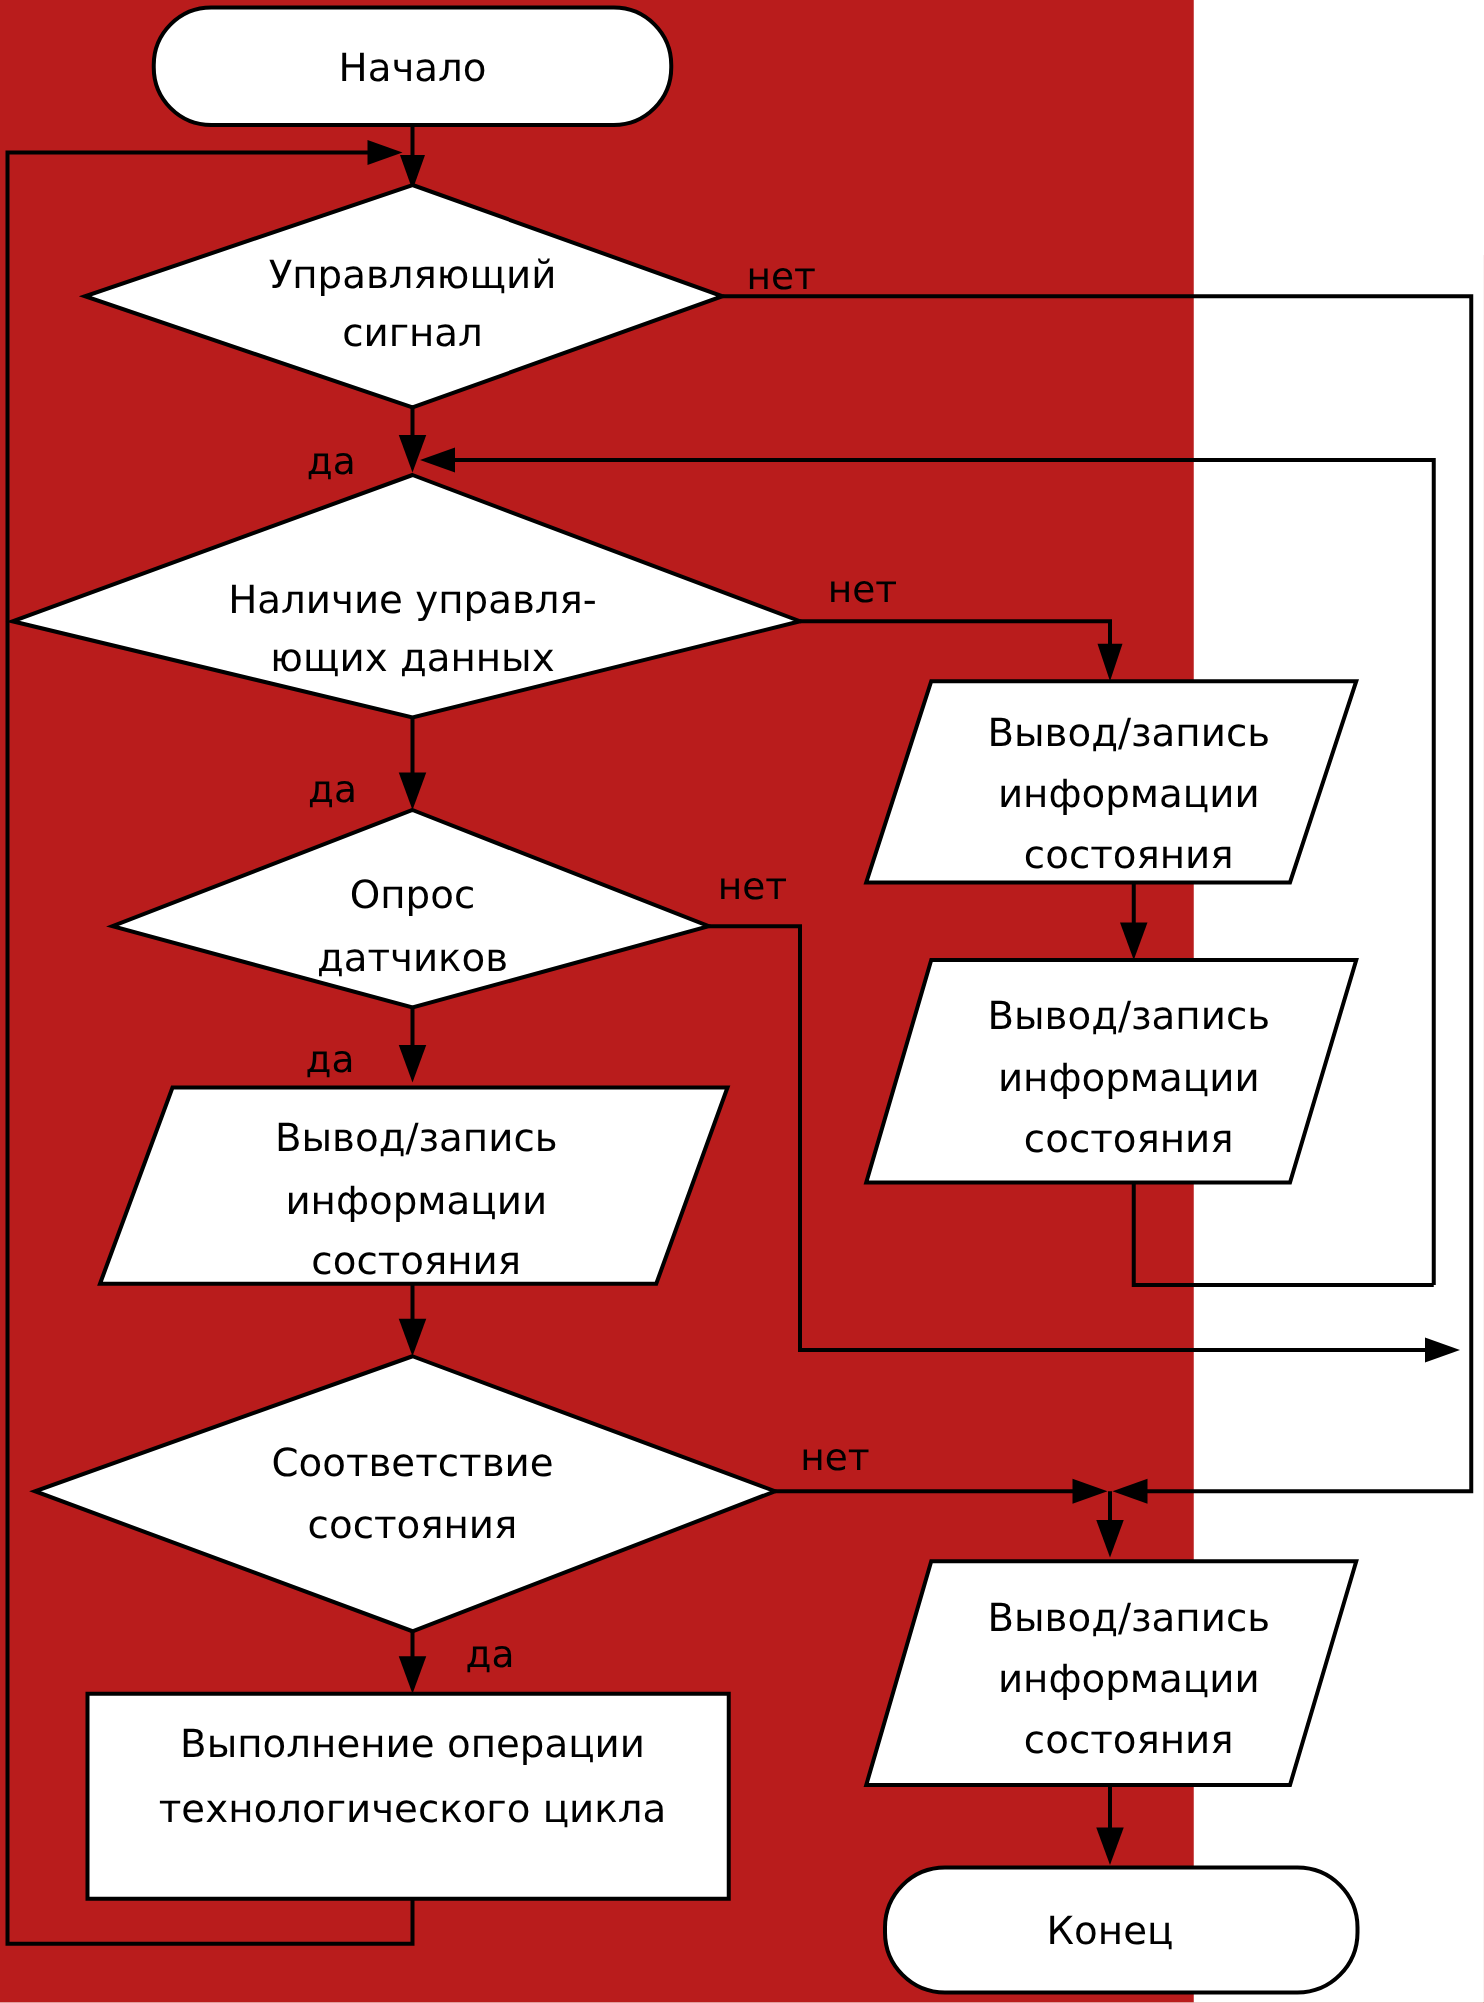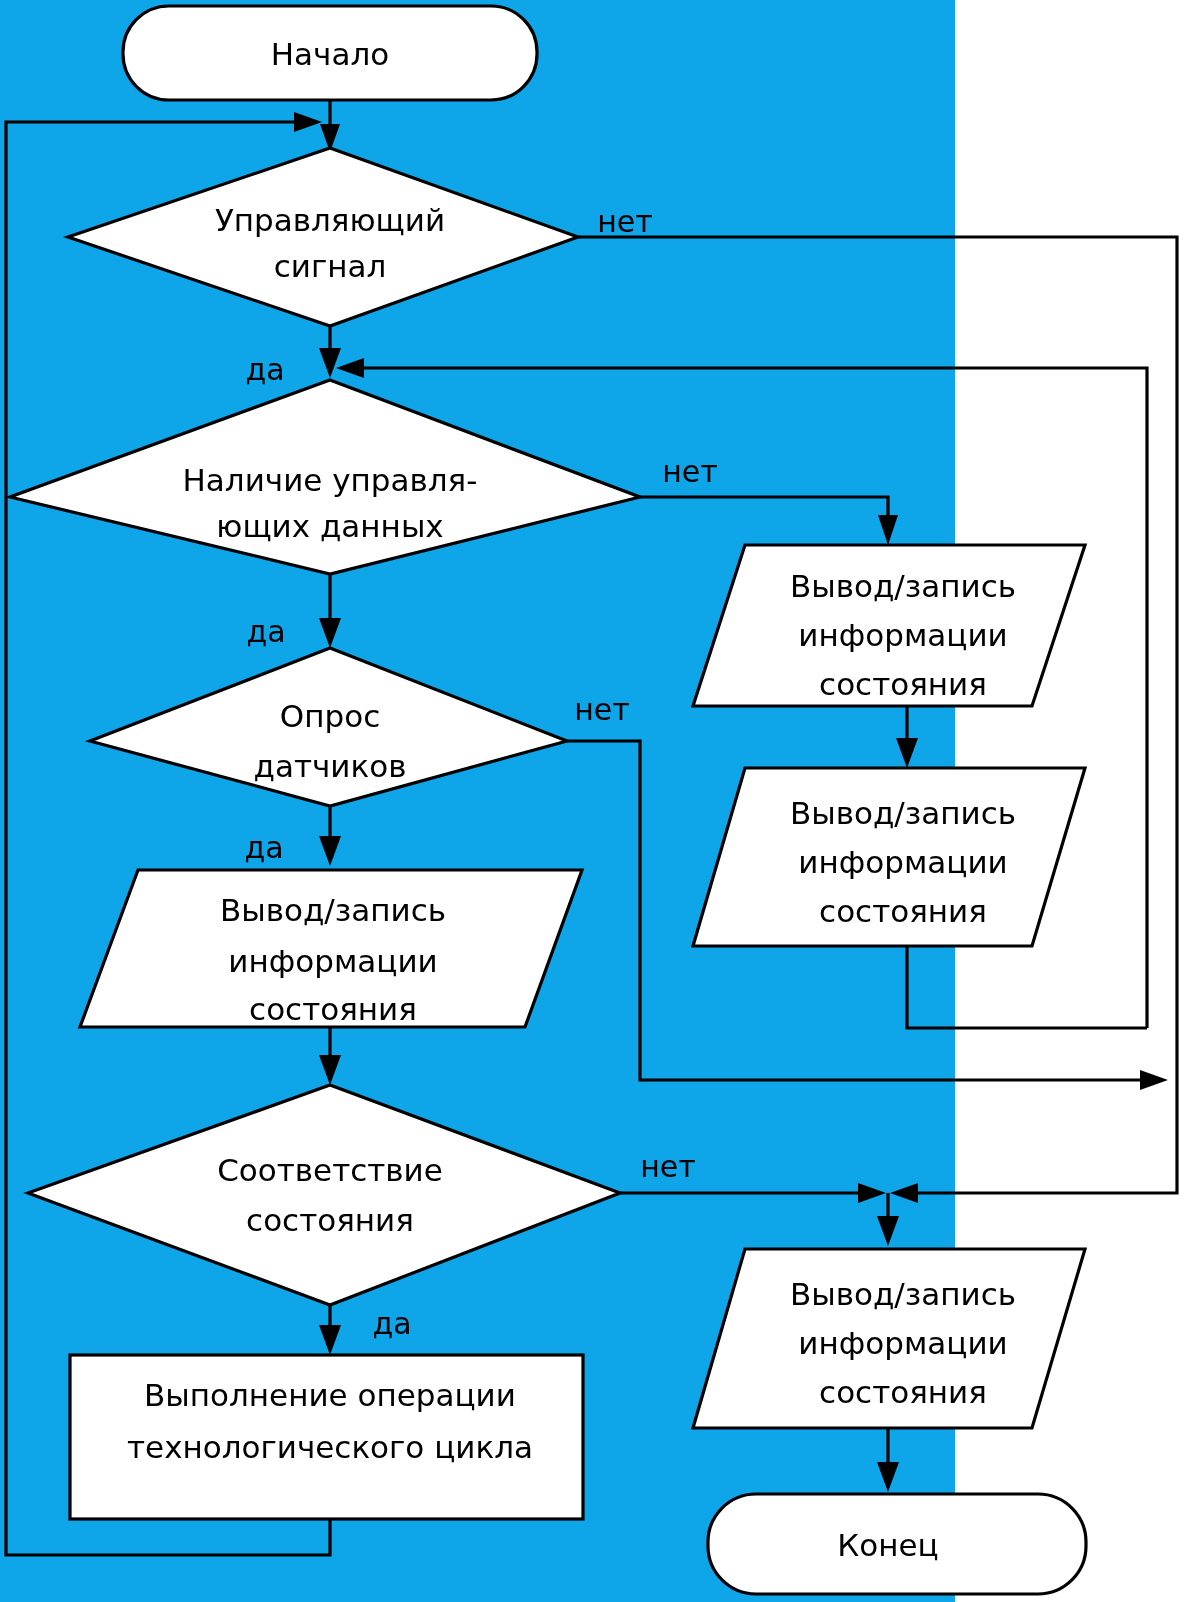--- a/index.html
+++ b/index.html
@@ -4,21 +4,21 @@
 <style>
   html, body {
     margin: 0;
     padding: 0;
     background: #ffffff;
   }
   #flowchart-root {
     position: relative;
     width: 955px;
     height: 1602px;
-    background: #0ea5e9;
+    background: #b91c1c;
     font-family: "DejaVu Sans", sans-serif;
   }
   svg#flow-svg {
     display: block;
     width: 1187px;
     height: 1602px;
   }
   .shape-outline {
     fill: #ffffff;
     stroke: #000000;

